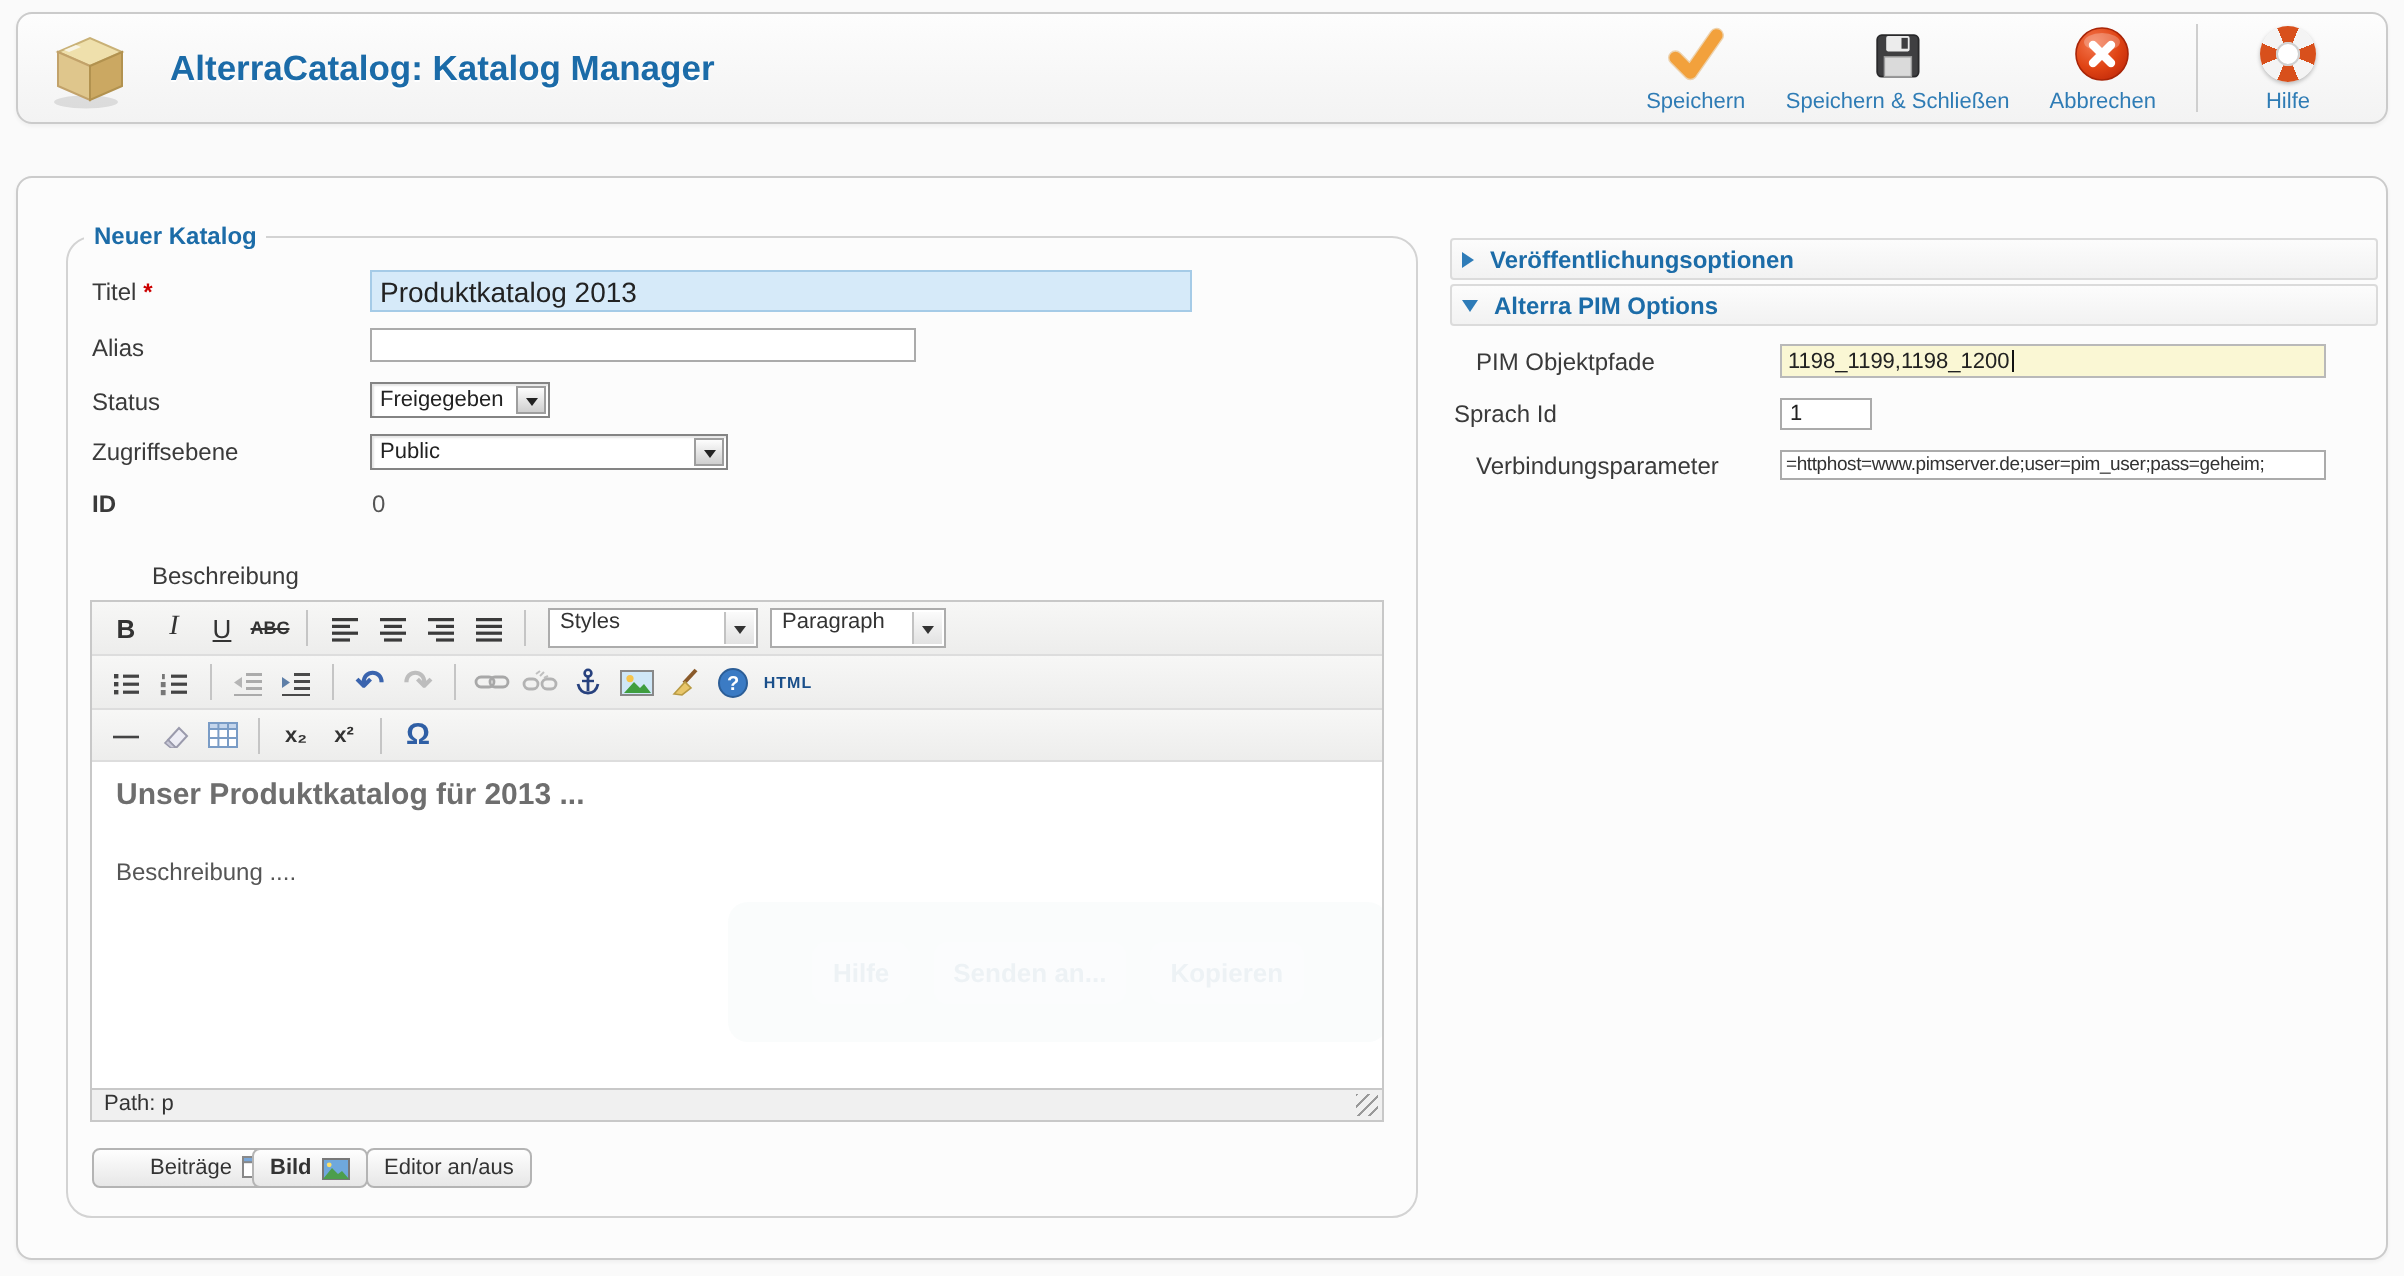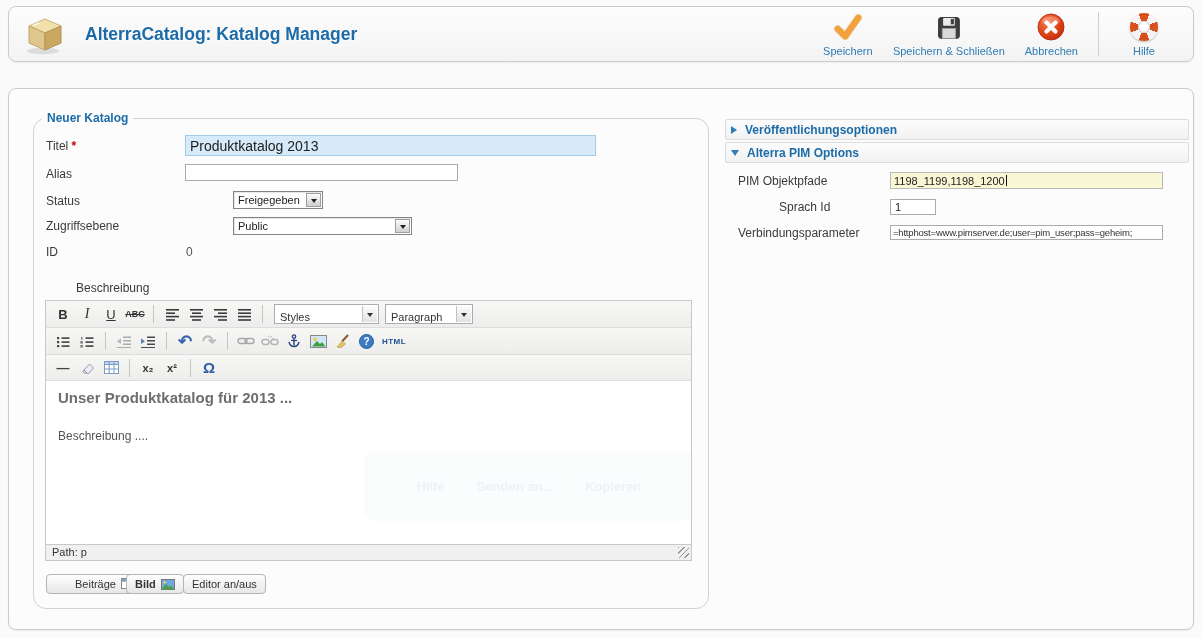--- a/index.html
+++ b/index.html
@@ -25,41 +25,41 @@
 
   
   #form-box { position:absolute; left:24px; top:29px; width:676px; height:491px; border:1px solid #D3D3D3; border-radius:13px; }
   #form-legend { position:absolute; left:8px; top:-8px; background:#FCFCFC; padding:0 5px; font-size:12px; font-weight:bold; color:#1C6CA8; }
   .flabel { position:absolute; font-size:12px; color:#3A3A3A; white-space:nowrap; }
   .req { color:#CC0000; font-weight:bold; }
   .tinput { position:absolute; border:1px solid #ABABAB; background:#FFF; font-family:"Liberation Sans",sans-serif; font-size:12px; padding:1px 4px; color:#222; }
   #titel-input { left:151px; top:16px; width:411px; height:21px; background:#D6EAF9; border-color:#A5CBE7; font-size:14px; }
   #alias-input { left:151px; top:45px; width:273px; height:17px; }
 
-  .sel { position:absolute; background:#FFF; border:1px solid #848484; box-shadow:inset 1px 1px 1px rgba(0,0,0,0.10); font-size:11px; color:#222; display:flex; align-items:center; padding:0 26px 0 4px; cursor:pointer;margin-left:48px; }
+  .sel { position:absolute; background:#FFF; border:1px solid #848484; box-shadow:inset 1px 1px 1px rgba(0,0,0,0.10); font-size:11px; color:#222; display:flex; align-items:center; padding:0 26px 0 4px; cursor:pointer; }
   .sel .arrow { position:absolute; right:1px; top:1px; bottom:1px; width:15px; background:linear-gradient(#FDFDFD,#CFCFCF); border:1px solid #9E9E9E; display:flex; align-items:center; justify-content:center; }
   .sel .arrow::after { content:""; border:3.5px solid transparent; border-top:4.5px solid #222; margin-top:4px; }
 
   
   #editor { position:absolute; left:11px; top:181px; width:647px; border:1px solid #C8C8C8; background:#FFF; }
   .tb-row { background:linear-gradient(#F7F7F6,#EDEDEC); border-bottom:1px solid #DDD; display:flex; align-items:center; padding:0 6px; height:27px; gap:2px; }
   .tb-row:nth-child(3){ height:26px; }
   .ebtn { width:22px; height:22px; display:flex; align-items:center; justify-content:center; cursor:pointer; border-radius:2px; }
   .esep { width:1px; height:18px; background:#C5C5C5; margin:0 5px; }
   .g-bold { font-weight:bold; font-size:13px; color:#333; }
   .g-italic { font-style:italic; font-family:"Liberation Serif",serif; font-size:14px; color:#333; }
   .g-under { text-decoration:underline; font-size:13px; color:#333; }
   .g-strike { text-decoration:line-through; font-size:9px; font-weight:bold; color:#333; letter-spacing:0; }
   .g-undo { font-size:17px; font-weight:bold; color:#3A64AE; }
   .g-redo { font-size:17px; font-weight:bold; color:#BDBDBD; }
   .g-html { font-size:8px; font-weight:bold; color:#1A4F8A; letter-spacing:0.5px; }
   .g-hr { font-size:13px; color:#444; font-weight:bold; }
   .g-subsup { font-size:11px; font-weight:bold; color:#333; }
   .g-omega { font-size:15px; font-weight:bold; color:#2F5FA5; }
-  .mini-sel { position:relative; background:#FFF; border:1px solid #ACACAC; height:20px; font-size:11px; color:#333; display:flex; align-items:flex-end; padding:0 18px 0 5px; margin-left:4px; cursor:pointer; }
+  .mini-sel { position:relative; background:#FFF; border:1px solid #ACACAC; height:20px; font-size:11px; color:#333; display:flex; align-items:flex-start; padding:0 18px 0 5px; margin-left:4px; cursor:pointer; }
   .mini-sel .marrow { position:absolute; right:1px; top:1px; bottom:1px; width:15px; background:linear-gradient(#FBFBFB,#E2E2E2); border-left:1px solid #C2C2C2; display:flex; align-items:center; justify-content:center; }
   .mini-sel .marrow::after { content:""; border:3.5px solid transparent; border-top:4.5px solid #333; margin-top:4px; }
 
   #editor-content { position:relative; height:163px; background:#FFF; overflow:hidden; }
   #content-heading { position:absolute; left:12px; top:8px; font-size:15px; font-weight:bold; color:#6E6E6E; }
   #content-body { position:absolute; left:12px; top:48px; font-size:12px; color:#555; }
 
   #ghost { position:absolute; left:318px; top:70px; width:330px; height:70px; background:rgba(247,250,251,0.65); border-radius:10px; display:flex; align-items:center; justify-content:center; gap:12px; }
   .ghost-btn { background:#FBFCFD; border-radius:7px; padding:8px 10px; font-size:13px; font-weight:bold; color:#EDF2F5; white-space:nowrap; }
 
@@ -158,21 +158,21 @@
       <span>Freigegeben</span>
       <span class="arrow"></span>
     </div>
 
     <span class="flabel" style="left:12px;top:100px;">Zugriffsebene</span>
     <div class="sel" style="left:151px;top:98px;width:179px;height:18px;">
       <span>Public</span>
       <span class="arrow"></span>
     </div>
 
-    <span class="flabel" style="left:12px;top:126px;">ID</span>
+    <span class="flabel" style="left:12px;top:126px;font-weight:bold;">ID</span>
     <span class="flabel" style="left:152px;top:126px;color:#555;">0</span>
 
     <span class="flabel" style="left:12px;top:162px;margin-left:30px;">Beschreibung</span>
 
     <div id="editor">
 
       <div class="tb-row">
         <span class="ebtn g-bold">B</span>
         <span class="ebtn g-italic">I</span>
         <span class="ebtn g-under">U</span>
@@ -379,18 +379,18 @@
     <span class="tri-down"></span>
     <span class="slider-label">Alterra PIM Options</span>
   </div>
 
   <span class="pim-label" style="left:729px;top:85px;">PIM Objektpfade</span>
   <div id="pim-objektpfade">
     <span>1198_1199,1198_1200</span>
       <span class="caret"></span>
   </div>
 
-  <span class="pim-label" style="left:770px;top:111px;text-align:right;">Sprach Id</span>
+  <span class="pim-label" style="left:718px;top:111px;text-align:right;">Sprach Id</span>
   <input id="sprachid-input" class="tinput" value="1" style="">
 
   <span class="pim-label" style="left:729px;top:137px;">Verbindungsparameter</span>
   <input id="verbindung-input" class="tinput" value="=httphost=www.pimserver.de;user=pim_user;pass=geheim;" style="">
 </div>
 
 </body></html>

